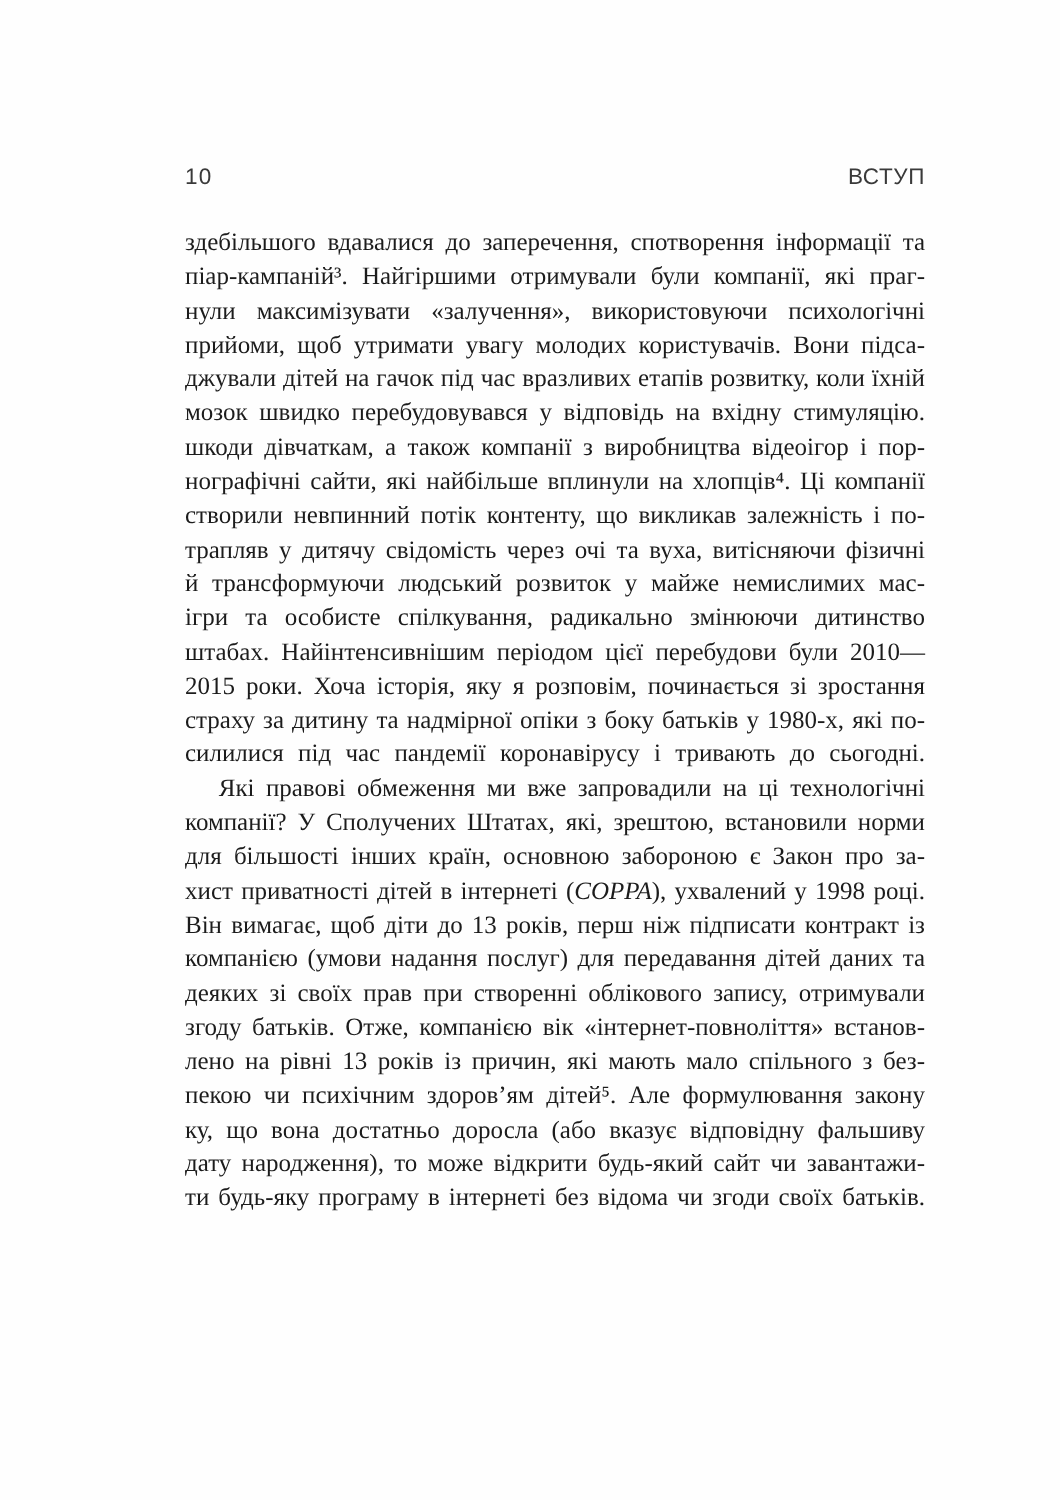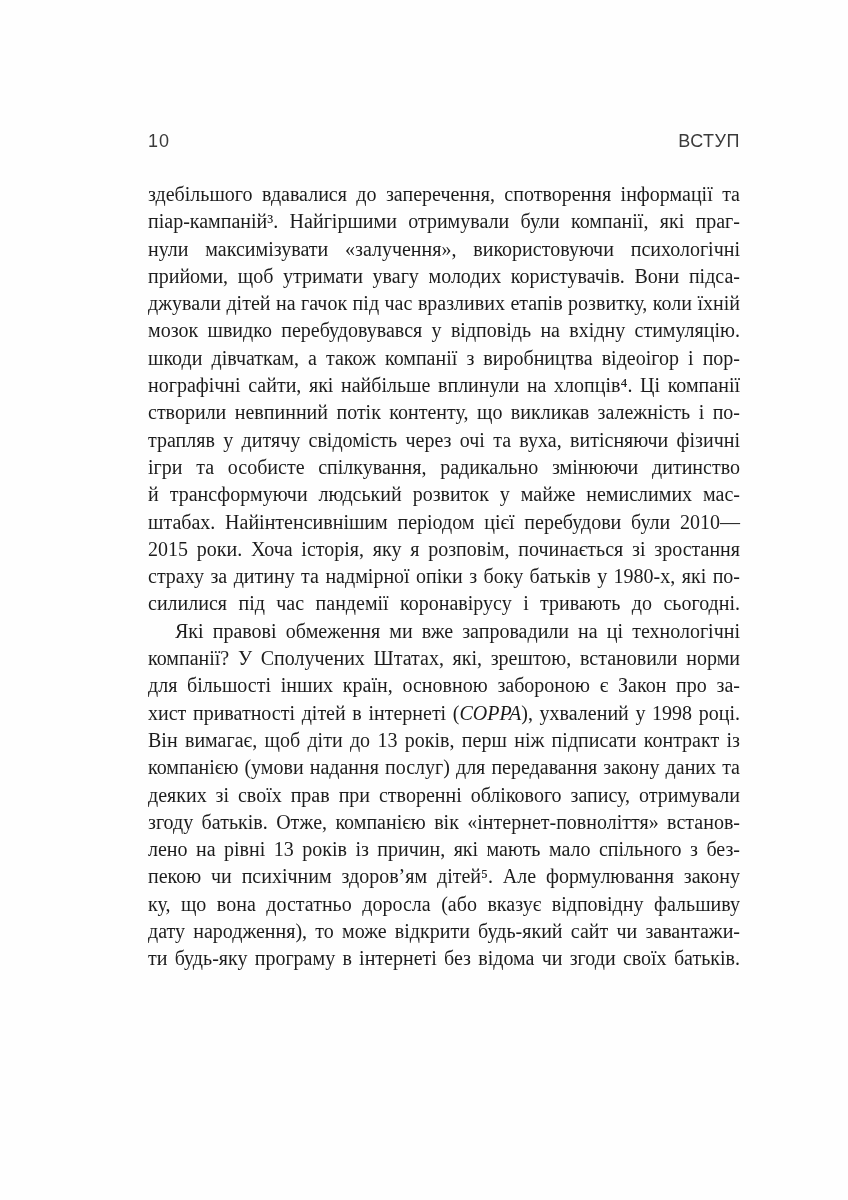--- a/index.html
+++ b/index.html
@@ -71,34 +71,34 @@
         <div class="line">здебільшого вдавалися до заперечення, спотворення інформації та</div>
         <div class="line">піар-кампаній³. Найгіршими отримували були компанії, які праг-</div>
         <div class="line">нули максимізувати «залучення», використовуючи психологічні</div>
         <div class="line">прийоми, щоб утримати увагу молодих користувачів. Вони підса-</div>
         <div class="line">джували дітей на гачок під час вразливих етапів розвитку, коли їхній</div>
         <div class="line">мозок швидко перебудовувався у відповідь на вхідну стимуляцію.</div>
         <div class="line">шкоди дівчаткам, а також компанії з виробництва відеоігор і пор-</div>
         <div class="line">нографічні сайти, які найбільше вплинули на хлопців⁴. Ці компанії</div>
         <div class="line">створили невпинний потік контенту, що викликав залежність і по-</div>
         <div class="line">трапляв у дитячу свідомість через очі та вуха, витісняючи фізичні</div>
+        <div class="line">й трансформуючи людський розвиток у майже немислимих мас-</div>
         <div class="line">ігри та особисте спілкування, радикально змінюючи дитинство</div>
-        <div class="line">й трансформуючи людський розвиток у майже немислимих мас-</div>
         <div class="line">штабах. Найінтенсивнішим періодом цієї перебудови були 2010—</div>
         <div class="line">2015 роки. Хоча історія, яку я розповім, починається зі зростання</div>
         <div class="line">страху за дитину та надмірної опіки з боку батьків у 1980-х, які по-</div>
         <div class="line">силилися під час пандемії коронавірусу і тривають до сьогодні.</div>
       </div>
       <div class="paragraph">
         <div class="line first-indent">Які правові обмеження ми вже запровадили на ці технологічні</div>
         <div class="line">компанії? У Сполучених Штатах, які, зрештою, встановили норми</div>
         <div class="line">для більшості інших країн, основною забороною є Закон про за-</div>
         <div class="line">хист приватності дітей в інтернеті (<i>COPPA</i>), ухвалений у 1998 році.</div>
         <div class="line">Він вимагає, щоб діти до 13 років, перш ніж підписати контракт із</div>
-        <div class="line">компанією (умови надання послуг) для передавання закону даних та</div>
+        <div class="line">компанією (умови надання послуг) для передавання дітей даних та</div>
         <div class="line">деяких зі своїх прав при створенні облікового запису, отримували</div>
         <div class="line">згоду батьків. Отже, компанією вік «інтернет-повноліття» встанов-</div>
         <div class="line">лено на рівні 13 років із причин, які мають мало спільного з без-</div>
         <div class="line">пекою чи психічним здоров’ям дітей⁵. Але формулювання закону</div>
         <div class="line">ку, що вона достатньо доросла (або вказує відповідну фальшиву</div>
         <div class="line">дату народження), то може відкрити будь-який сайт чи завантажи-</div>
         <div class="line">ти будь-яку програму в інтернеті без відома чи згоди своїх батьків.</div>
       </div>
     </div>
 </div>

